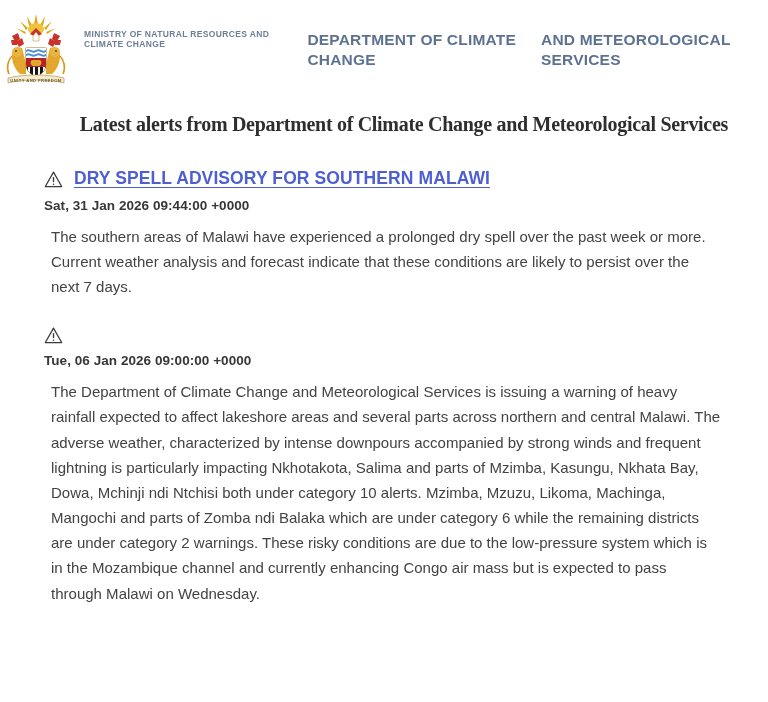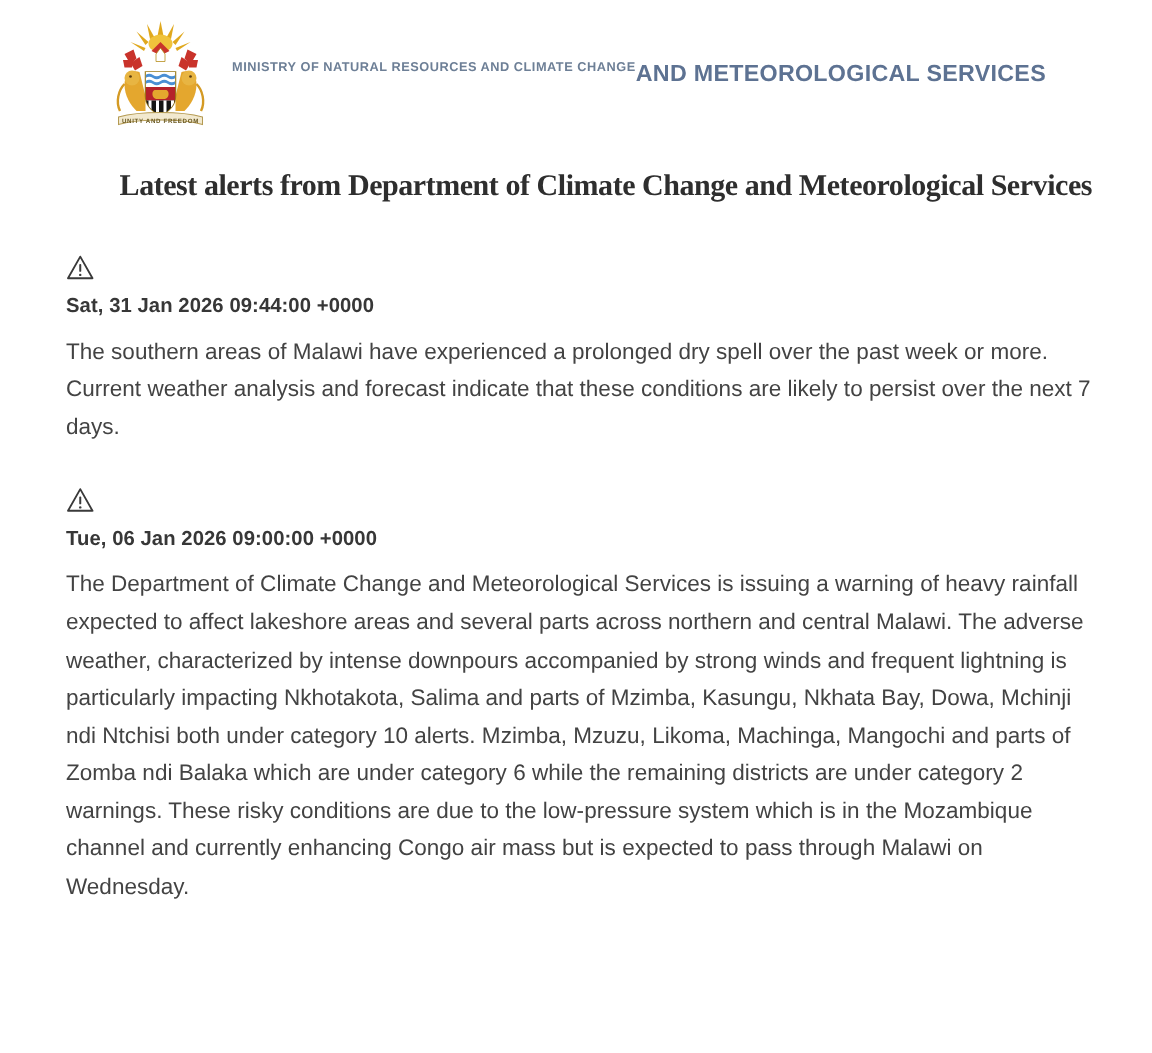--- a/index.html
+++ b/index.html
@@ -99,21 +99,21 @@
     font-weight: 700;
     color: #373737;
     margin: 0 0 11px 0;
     letter-spacing: 0.05px;
   }
   .alert-body {
     font-size: 15px;
     line-height: 1.68;
     color: #434343;
     max-width: 686px;
-    margin: 0;
+    margin: 7px;
     letter-spacing: 0.01px;
   }
 </style>
 </head>
 <body>
 
 <div class="masthead">
 
   <svg class="crest" viewBox="0 0 72 76">
 
@@ -168,35 +168,37 @@
         <rect x="43" y="55" width="2" height="10"></rect>
       </g>
     </g>
 
     <path d="M8 66 C22 62 50 62 64 66 L64 71 C50 67 22 67 8 71 Z" fill="#f2e9cf" stroke="#b49a52" stroke-width="0.7"></path>
     <text x="36" y="70.2" font-family="'Liberation Sans', sans-serif" font-size="4.1" font-weight="700" fill="#6b5a22" text-anchor="middle" letter-spacing="0.45">UNITY AND FREEDOM</text>
   </svg>
 
   <div class="masthead-text">
     <div class="ministry-line">MINISTRY OF NATURAL RESOURCES AND CLIMATE CHANGE</div>
+    <div class="dept-line">DEPARTMENT OF CLIMATE CHANGE</div>
     <div class="dept-line">AND METEOROLOGICAL SERVICES</div>
   </div>
 </div>
 
 <h1 class="page-title">Latest alerts from Department of Climate Change and Meteorological Services</h1>
 
 <div class="alerts">
 
   <div class="alert-block">
     <div class="alert-heading">
       <svg class="warn-icon" viewBox="0 0 20 20">
         <path d="M10 2.2 L18.6 17.4 L1.4 17.4 Z" fill="none" stroke="#3a3a3a" stroke-width="1.3" stroke-linejoin="round"></path>
         <rect x="9.3" y="7.4" width="1.4" height="5.4" rx="0.6" fill="#3a3a3a"></rect>
         <circle cx="10" cy="15" r="0.85" fill="#3a3a3a"></circle>
       </svg>
+      <a class="alert-link" href="#">DRY SPELL ADVISORY FOR SOUTHERN MALAWI</a>
     </div>
     <div class="alert-date">Sat, 31 Jan 2026 09:44:00 +0000</div>
     <p class="alert-body">The southern areas of Malawi have experienced a prolonged dry spell over the past week or more. Current weather analysis and forecast indicate that these conditions are likely to persist over the next 7 days.</p>
   </div>
 
   <div class="alert-block">
     <div class="alert-heading">
       <svg class="warn-icon" viewBox="0 0 20 20">
         <path d="M10 2.2 L18.6 17.4 L1.4 17.4 Z" fill="none" stroke="#3a3a3a" stroke-width="1.3" stroke-linejoin="round"></path>
         <rect x="9.3" y="7.4" width="1.4" height="5.4" rx="0.6" fill="#3a3a3a"></rect>

